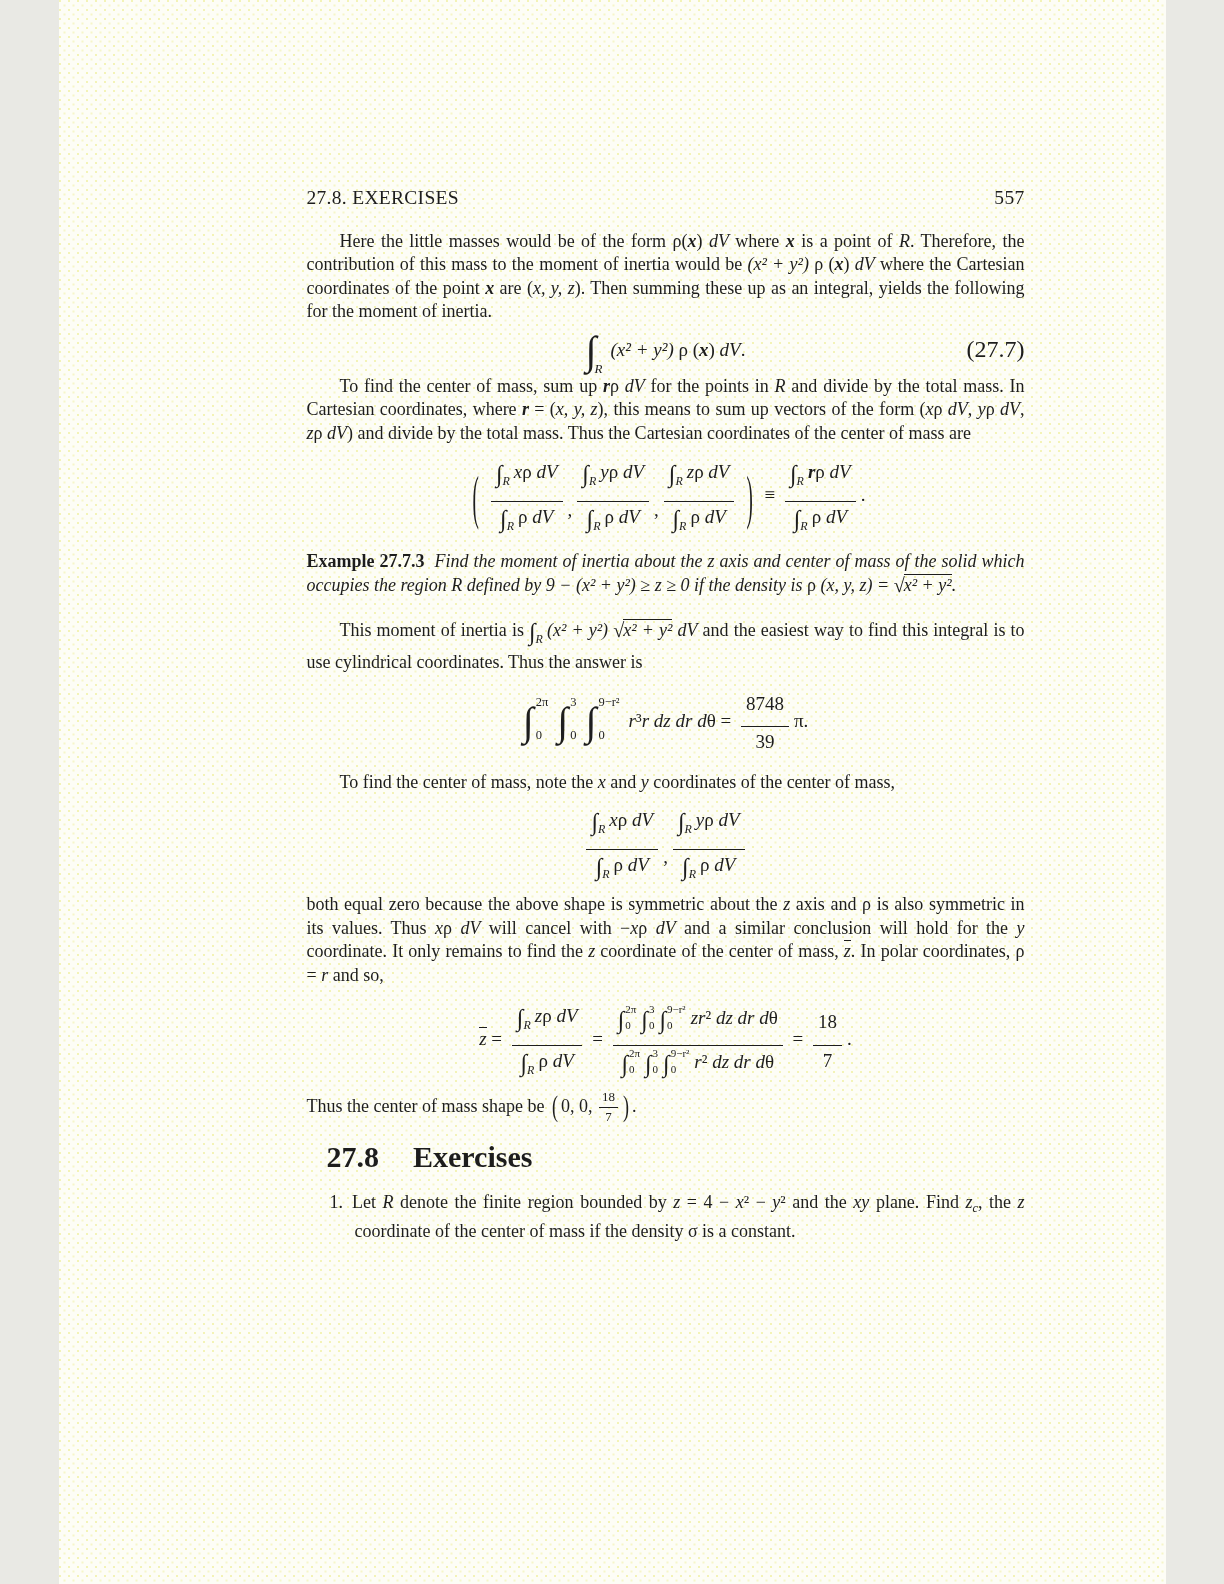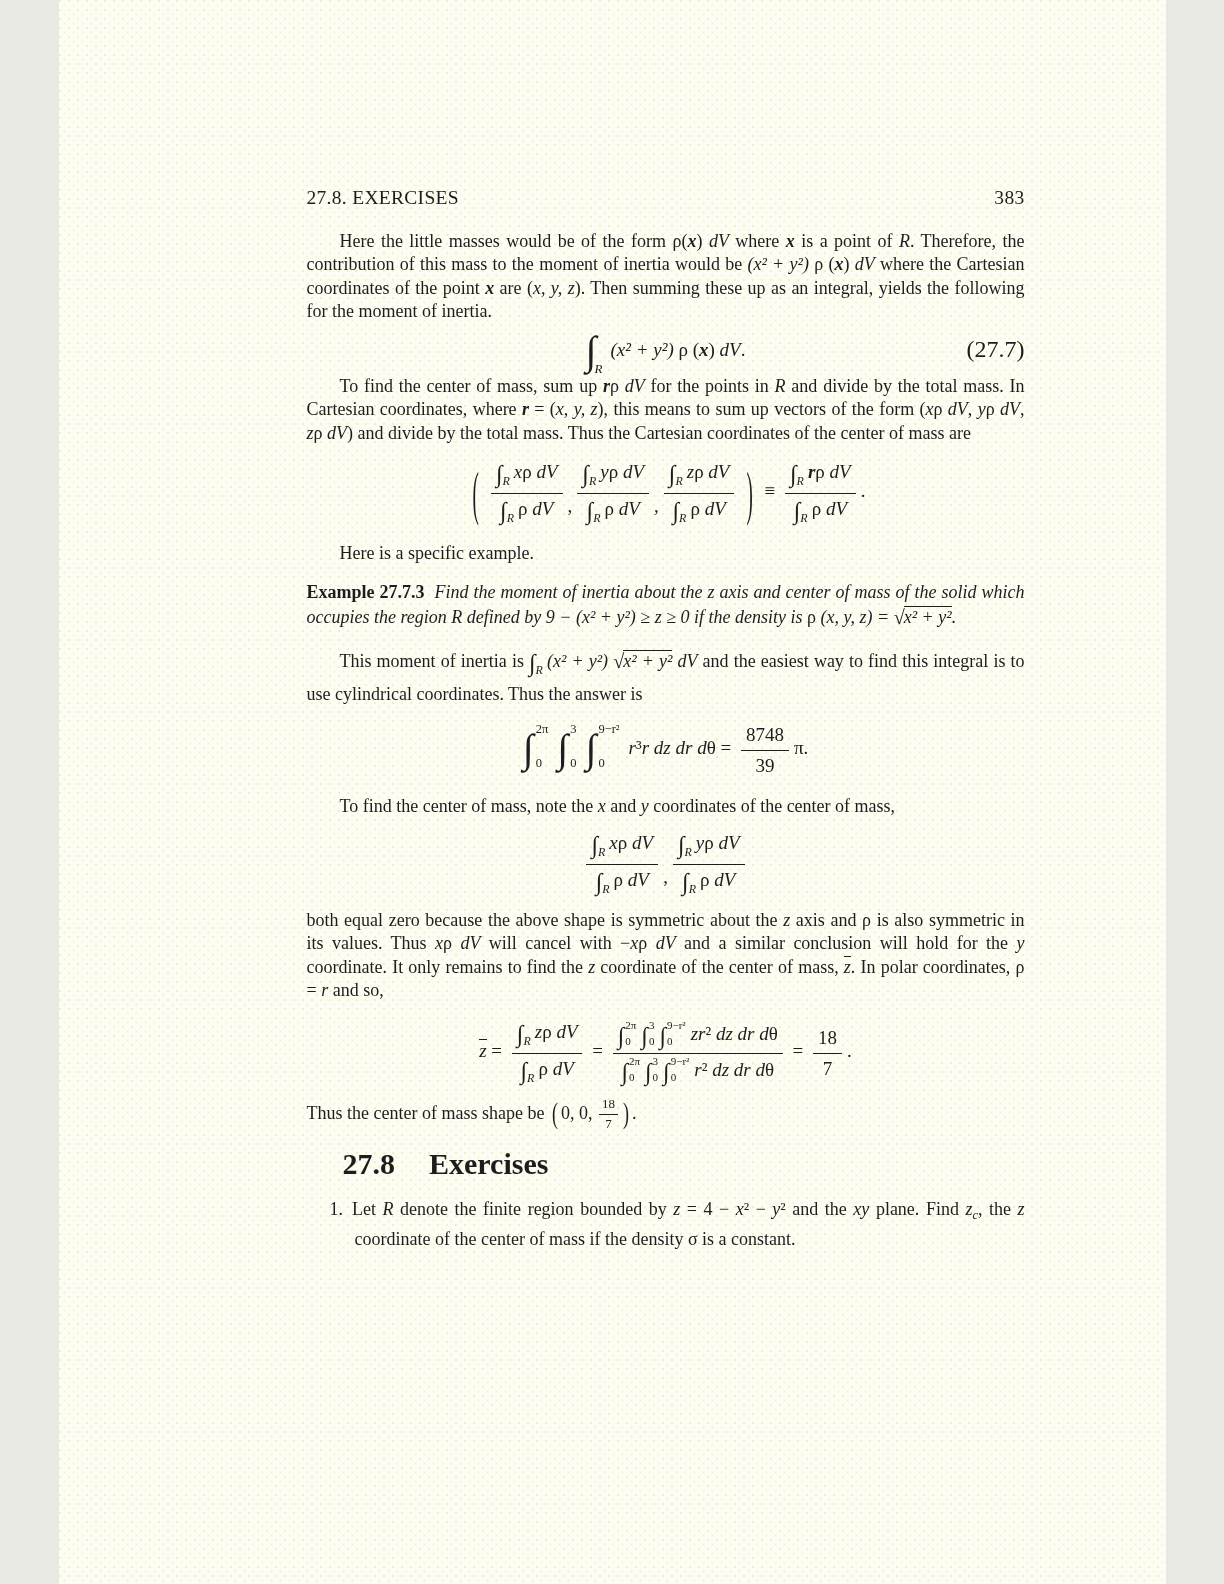--- a/index.html
+++ b/index.html
@@ -22,68 +22,67 @@
   .ex-label{font-weight:bold;font-style:normal;margin-right:10px;}
   .it{font-style:italic;}
   .r{font-style:normal;}
   .i{font-style:italic;}
   .bi{font-style:italic;font-weight:bold;}
   .sub{font-size:68%;vertical-align:-4px;}
   
   .eq{position:relative;text-align:center;font-size:19px;line-height:1;}
   .eqtag{position:absolute;right:0;top:50%;transform:translateY(-50%);font-size:24px;}
   .frac{display:inline-block;vertical-align:middle;text-align:center;margin:0 5px;line-height:1.15;}
-  .frac .num{display:block;border-bottom:1.3px solid currentColor;padding:2px 5px 4px;}
+  .frac .num{display:block;border-bottom:1.3px solid currentColor;padding:2px 5px 12px;}
   .frac .den{display:block;padding-top:4px;}
   .sfrac{font-size:13px;margin:0 2px;vertical-align:middle;}
   .sfrac .num{padding:0 3px 2px;}
   .sfrac .den{padding-top:2px;}
   .int{font-size:24px;vertical-align:-4px;line-height:0;}
   .INT{font-size:40px;line-height:0;vertical-align:-8px;font-weight:400;}
   .ilim{font-size:12px;font-style:italic;vertical-align:-7px;margin:0 4px 0 0;}
   .blim{font-size:13px;font-style:italic;position:relative;top:17px;left:-2px;margin-right:6px;}
   .lims{display:inline-flex;flex-direction:column;justify-content:space-between;vertical-align:middle;line-height:1;text-align:left;}
   .lims .lt,.lims .lb{display:block;}
   .lims.big{height:46px;font-size:12.5px;margin:0 9px 0 2px;transform:translateY(-3px);}
   .lims.small{height:27px;font-size:11px;margin:0 5px 0 1px;transform:translateY(-2px);}
   .bigp{display:inline-block;transform:scaleY(3.1);vertical-align:middle;margin:0 7px;font-weight:400;}
   .bigp2{display:inline-block;transform:scaleY(1.6);vertical-align:middle;margin:0 3px;font-weight:400;}
   .lowc{position:relative;top:15px;}
   .ov{display:inline-block;border-top:1.4px solid currentColor;line-height:1.05;padding-top:1px;}
   .sqrt{font-size:1.12em;position:relative;top:1px;margin-right:-1px;}
   .rad{border-top:1.3px solid currentColor;}
-  .sec-head{margin:16px 0 0 36px;font-size:30px;line-height:32px;font-weight:bold;font-family:"Liberation Serif",serif;}
+  .sec-head{margin:16px 0 0 20px;font-size:30px;line-height:32px;font-weight:bold;font-family:"Liberation Serif",serif;}
   .sec-head .ht{margin-left:34px;}
   .exercise{margin:18px 0 0 0;padding-left:48px;text-indent:-25px;text-align:justify;}
   .exnum{margin-right:9px;}
 </style>
 </head>
 <body>
 
 <div class="page">
   <div class="content">
 
     <div class="pagehead">
       <span>27.8. EXERCISES</span>
-      <span>383</span>
+      <span>557</span>
     </div>
 
 
     <p class="para ind" style="margin-top:20px"><span>Here the little masses would be of the form ρ(</span><span class="bi">x</span><span>) </span><span class="i">dV</span><span> where </span><span class="bi">x</span><span> is a point of </span><span class="i">R</span><span>. Therefore, the contribution of this mass to the moment of inertia would be </span><span class="i">(x² + y²)</span><span> ρ (</span><span class="bi">x</span><span>) </span><span class="i">dV</span><span>  where the Cartesian coordinates of the point </span><span class="bi">x</span><span> are (</span><span class="i">x, y, z</span><span>). Then summing these up as an integral, yields the following for the moment of inertia.</span></p>
 
     <div class="eq" style="margin:16px 0 16px">
       <span><span class="INT">∫</span><span class="blim">R</span><span class="i">(x² + y²)</span><span> ρ (</span><span class="bi">x</span><span>) </span><span class="i">dV</span><span>.</span></span>
       <span class="eqtag">(27.7)</span>
     </div>
 
     <p class="para ind"><span>To find the center of mass, sum up </span><span class="bi">r</span><span>ρ </span><span class="i">dV</span><span> for the points in </span><span class="i">R</span><span> and divide by the total mass. In Cartesian coordinates, where </span><span class="bi">r</span><span> = (</span><span class="i">x, y, z</span><span>), this means to sum up vectors of the form (</span><span class="i">x</span><span>ρ </span><span class="i">dV</span><span>, </span><span class="i">y</span><span>ρ </span><span class="i">dV</span><span>, </span><span class="i">z</span><span>ρ </span><span class="i">dV</span><span>) and divide by the total mass. Thus the Cartesian coordinates of the center of mass are</span></p>
 
     <div class="eq" style="margin:14px 0 16px"><span class="bigp">(</span><span class="frac"><span class="num"><span class="int">∫</span><span class="ilim">R</span><span class="i">x</span><span>ρ </span><span class="i">dV</span></span><span class="den"><span class="int">∫</span><span class="ilim">R</span><span>ρ </span><span class="i">dV</span></span></span><span class="lowc">,</span><span class="frac"><span class="num"><span class="int">∫</span><span class="ilim">R</span><span class="i">y</span><span>ρ </span><span class="i">dV</span></span><span class="den"><span class="int">∫</span><span class="ilim">R</span><span>ρ </span><span class="i">dV</span></span></span><span class="lowc">,</span><span class="frac"><span class="num"><span class="int">∫</span><span class="ilim">R</span><span class="i">z</span><span>ρ </span><span class="i">dV</span></span><span class="den"><span class="int">∫</span><span class="ilim">R</span><span>ρ </span><span class="i">dV</span></span></span><span class="bigp">)</span><span> ≡ </span><span class="frac"><span class="num"><span class="int">∫</span><span class="ilim">R</span><span class="bi">r</span><span>ρ </span><span class="i">dV</span></span><span class="den"><span class="int">∫</span><span class="ilim">R</span><span>ρ </span><span class="i">dV</span></span></span><span>.</span></div>
 
-    <p class="para ind"><span>Here is a specific example.</span></p>
 
     <p class="para" style="margin-top:16px">
       <span class="ex-label">Example 27.7.3</span><span class="it"><span>Find the moment of inertia about the z axis and center of mass of the solid which occupies the region R defined by 9 − (x² + y²) ≥ z ≥ 0 if the density is </span><span class="r">ρ</span><span> (x, y, z) = </span><span class="sqrt">√</span><span class="rad">x² + y²</span><span>.</span></span>
     </p>
 
     <p class="para ind" style="margin-top:20px"><span>This moment of inertia is </span><span class="int">∫</span><span class="ilim">R</span><span class="i">(x² + y²)</span><span> </span><span class="sqrt">√</span><span class="rad i">x² + y²</span><span> </span><span class="i">dV</span><span> and the easiest way to find this integral is to use cylindrical coordinates. Thus the answer is</span></p>
 
     <div class="eq" style="margin:16px 0 18px"><span class="INT">∫</span><span class="lims big">
           <span class="lt">2π</span>
           <span class="lb">0</span>

